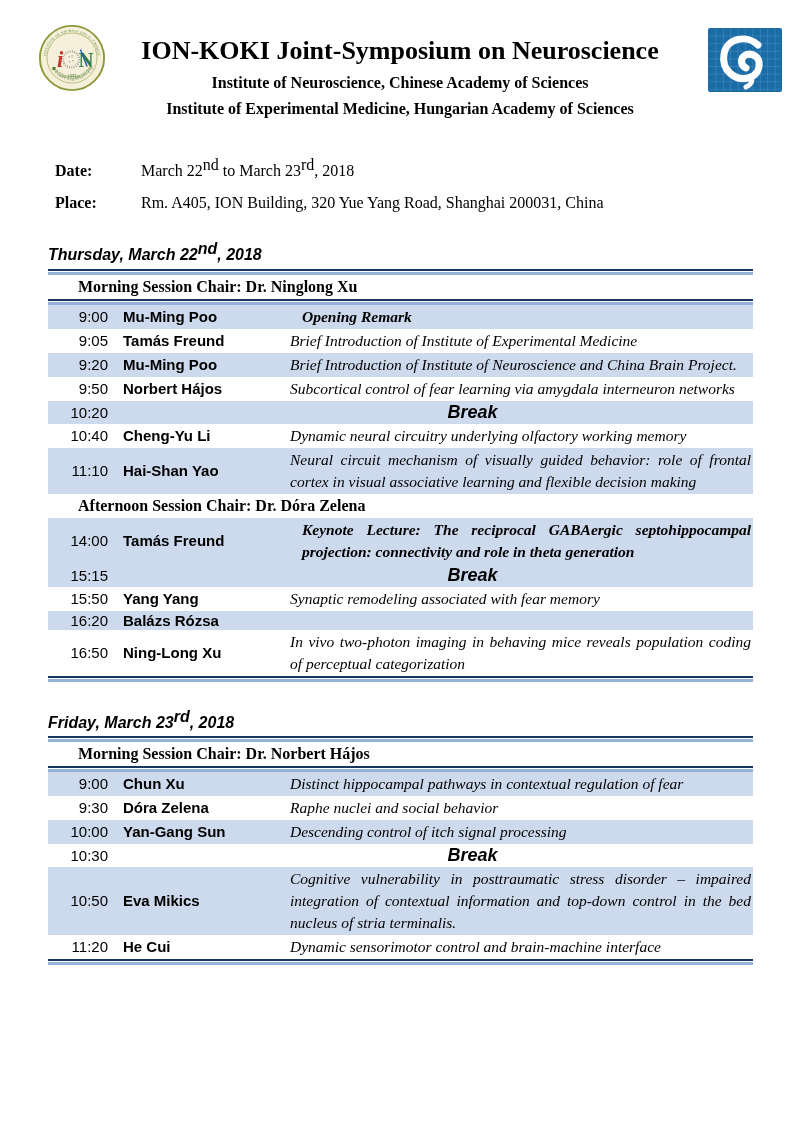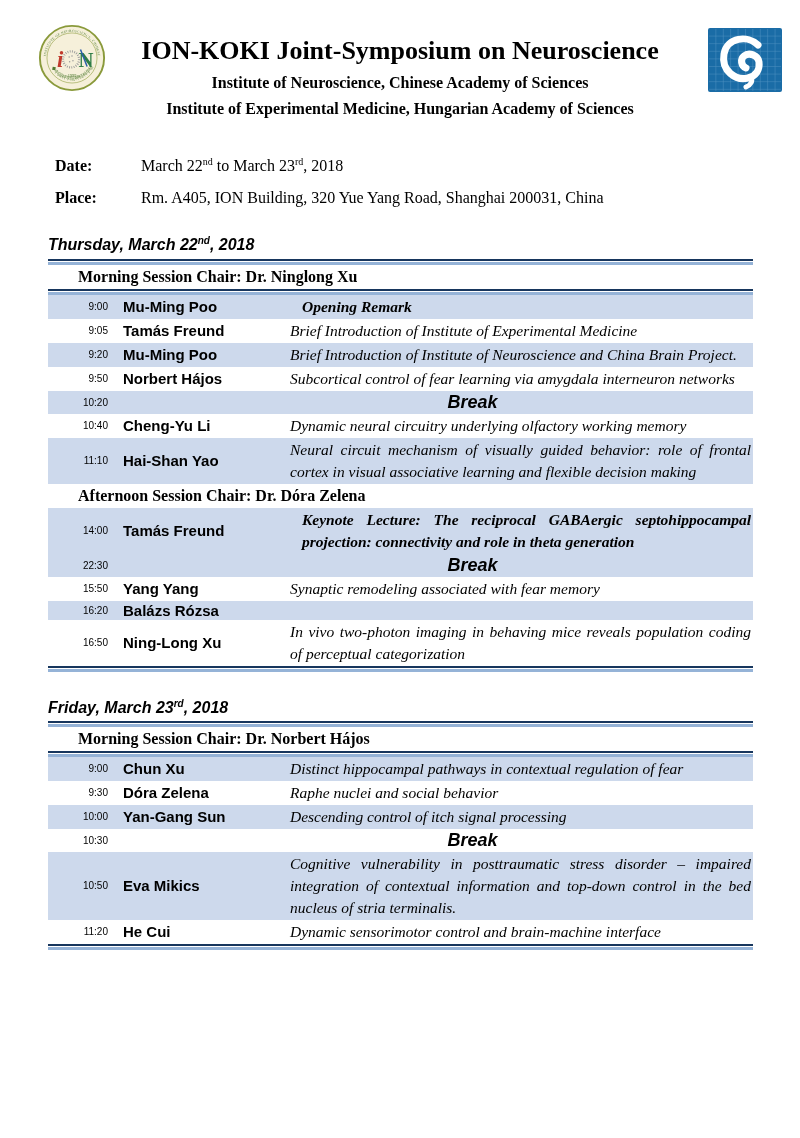--- a/index.html
+++ b/index.html
@@ -11,35 +11,35 @@
   .hdr-title{margin:0;text-align:center;font-size:26px;font-weight:bold;}
   .hdr-sub{text-align:center;font-weight:bold;font-size:16px;margin-top:8px;}
   .logo{position:absolute;}
   .logo-ion{left:38px;top:24px;width:68px;height:68px;}
   .logo-koki{left:708px;top:28px;width:74px;height:64px;}
 
   
   .info{margin:38px 0 0 55px;font-size:16px;}
   .info-row{margin-bottom:14px;}
   .info-label{display:inline-block;width:86px;font-weight:bold;}
-  sup{font-size:10px;}
+  sup{font-size:16px;}
 
   
   #days{margin-top:28px;}
   .day{margin:0 47px 0 48px;}
   .day + .day{margin-top:26px;}
   .day-heading{margin:0 0 4px 0;font-family:"Liberation Sans",sans-serif;
                font-style:italic;font-weight:bold;font-size:16px;}
   .rule{height:6px;background:linear-gradient(to bottom,
         #17365D 0,#17365D 2px,#ffffff 2px,#ffffff 3px,#95B3D7 3px,#95B3D7 6px);}
   .chair-row{padding:3px 0 3px 30px;font-weight:bold;font-size:16px;}
   .body-row{display:flex;align-items:center;padding:1px 0;}
   .shaded{background:#CDD9EC;}
   .cell-time{flex:0 0 60px;text-align:right;
-             font-family:"Liberation Sans",sans-serif;font-size:10px;}
+             font-family:"Liberation Sans",sans-serif;font-size:15px;}
   .cell-speaker{flex:0 0 167px;padding-left:15px;
              font-family:"Liberation Sans",sans-serif;font-weight:bold;font-size:15px;}
   .cell-title{flex:1;padding-right:2px;font-style:italic;font-size:15.5px;
              line-height:22px;text-align:justify;}
   .cell-title.bold{font-weight:bold;margin-left:12px;}
   .cell-break{flex:1;text-align:center;padding-left:84px;
              font-family:"Liberation Sans",sans-serif;
              font-style:italic;font-weight:bold;font-size:18px;}
 </style>
 </head>
@@ -142,21 +142,21 @@
           <div class="cell-speaker">Hai-Shan Yao</div>
           <div class="cell-title">Neural circuit mechanism of visually guided behavior: role of frontal cortex in visual associative learning and flexible decision making</div>
         </div>
         <div class="chair-row"><span>Afternoon Session Chair: Dr. Dóra Zelena</span></div>
         <div class="body-row shaded">
           <div class="cell-time">14:00</div>
           <div class="cell-speaker">Tamás Freund</div>
           <div class="cell-title bold">Keynote Lecture: The reciprocal GABAergic septohippocampal projection: connectivity and role in theta generation</div>
         </div>
         <div class="body-row shaded">
-          <div class="cell-time">22:30</div>
+          <div class="cell-time">15:15</div>
           <div class="cell-break">Break</div>
         </div>
         <div class="body-row">
           <div class="cell-time">15:50</div>
           <div class="cell-speaker">Yang Yang</div>
           <div class="cell-title">Synaptic remodeling associated with fear memory</div>
         </div>
         <div class="body-row shaded">
           <div class="cell-time">16:20</div>
           <div class="cell-speaker">Balázs Rózsa</div>

